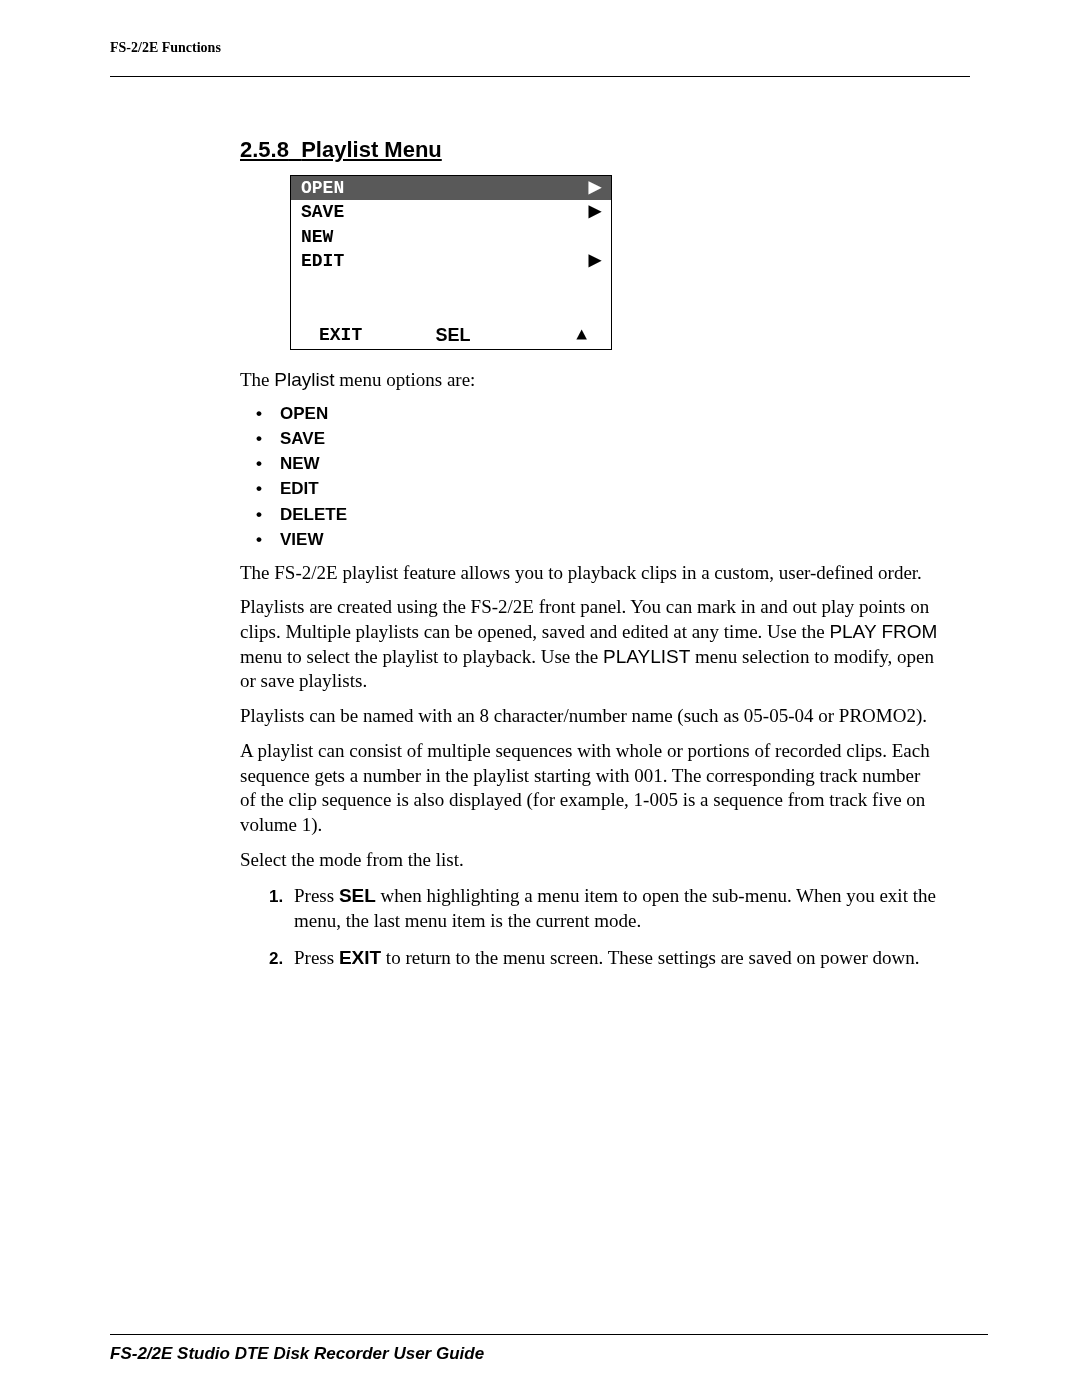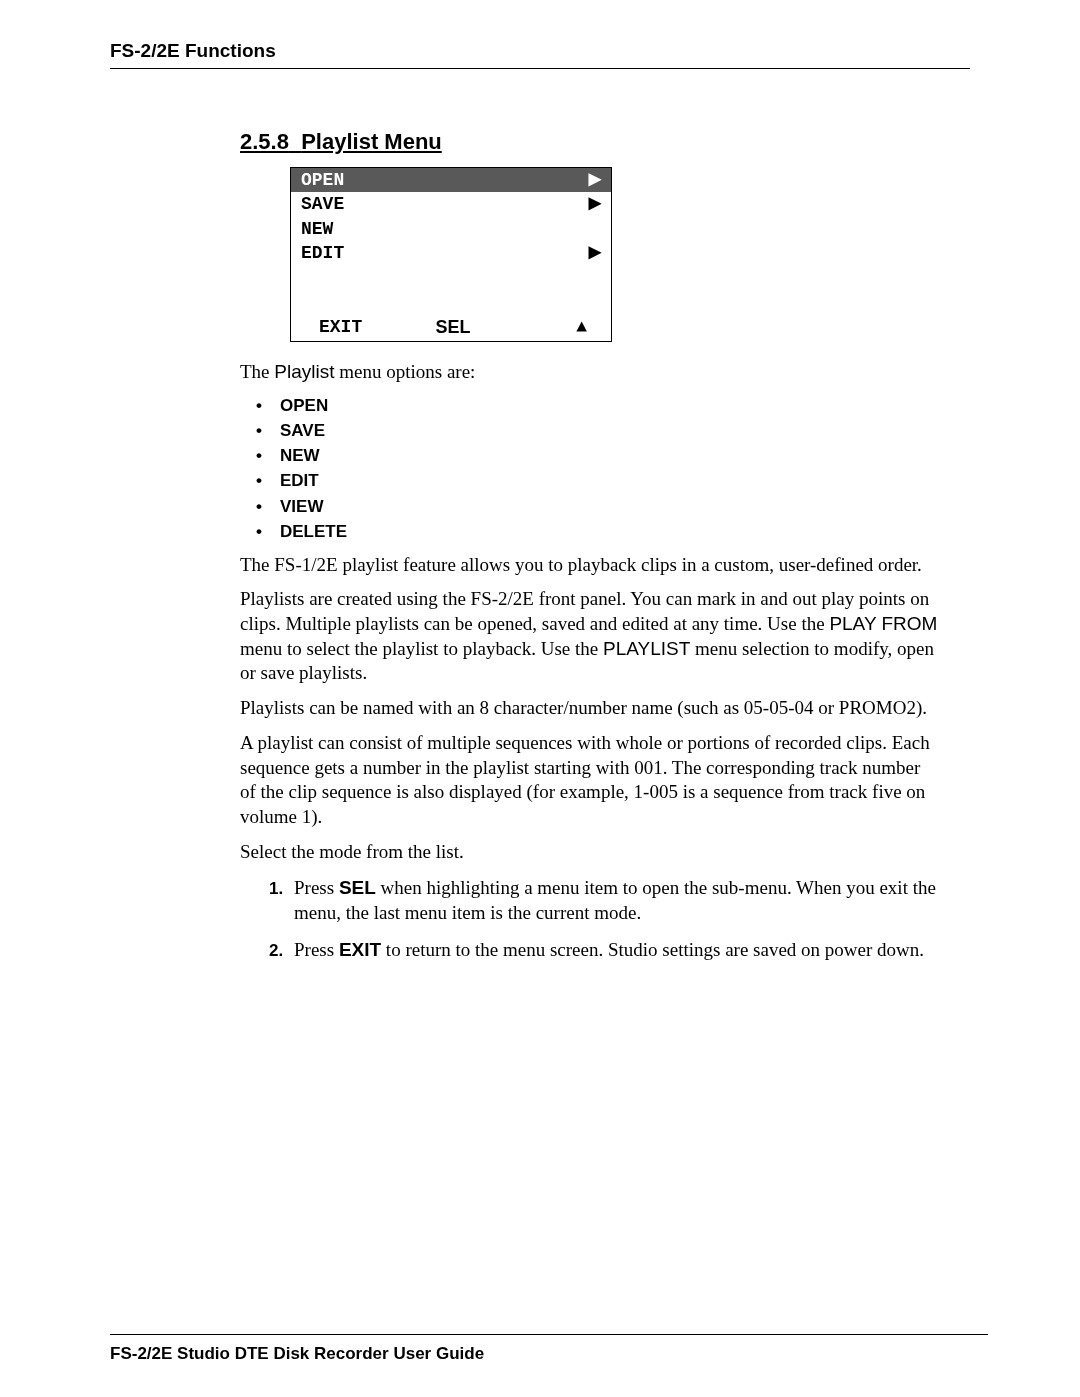--- a/index.html
+++ b/index.html
@@ -10,24 +10,24 @@
     color: #000;
     width: 1080px;
   }
   .page {
     padding: 40px 90px 30px 90px;
     box-sizing: border-box;
     min-height: 1397px;
     position: relative;
   }
   .header-line {
-    font-family: Liberation Sans, sans-serif;
-    font-weight: bold;
-    font-size: 19px;
-    margin: 0 20px 6px 20px;
+    font-family: Liberation Serif, serif;
+    font-weight: bold;
+    font-size: 14px;
+    margin: 0 20px 20px 20px;
   }
   hr.top-rule, hr.bottom-rule {
     border: none;
     border-top: 1px solid #000;
     margin: 0 20px;
   }
   .content {
     margin-left: 150px;
     margin-right: 50px;
     margin-top: 60px;
@@ -101,20 +101,21 @@
     line-height: 1.3;
   }
   ol.steps li { margin: 12px 0; padding-left: 6px;}
   ol.steps li::marker { font-weight: bold; font-family: Arial, Helvetica, sans-serif; font-size: 17px;}
   .step-bold { font-weight: bold; font-family: Arial, Helvetica, sans-serif;}
   .footer-area {
     position: absolute;
     bottom: 32px;
     left: 90px;
     right: 72px;
+    font-style: italic;
   }
   .footer-text {
     font-family: Arial, Helvetica, sans-serif;
     font-weight: bold;
     font-size: 17px;
     margin: 8px 20px 0 20px;
     line-height: 1.3;
   }
 </style>
 </head>
@@ -159,40 +160,40 @@
     <div class="body-text">
       <p>
         <span>The </span><span class="bold">Playlist</span><span> menu options are:</span>
       </p>
 
       <ul class="bullets">
         <li>OPEN</li>
         <li>SAVE</li>
         <li>NEW</li>
         <li>EDIT</li>
+        <li>DELETE</li>
         <li>VIEW</li>
-        <li>DELETE</li>
       </ul>
 
-      <p>The FS-1/2E playlist feature allows you to playback clips in a custom, user-defined order.</p>
+      <p>The FS-2/2E playlist feature allows you to playback clips in a custom, user-defined order.</p>
 
       <p>
         <span>Playlists are created using the FS-2/2E front panel. You can mark in and out play points on clips. Multiple playlists can be opened, saved and edited at any time. Use the </span><span class="bold">PLAY FROM</span><span> menu to select the playlist to playback. Use the </span><span class="bold">PLAYLIST</span><span> menu selection to modify, open or save playlists.</span>
       </p>
 
       <p>Playlists can be named with an 8 character/number name (such as 05-05-04 or PROMO2).</p>
       <p>A playlist can consist of multiple sequences with whole or portions of recorded clips. Each sequence gets a number in the playlist starting with 001. The corresponding track number of the clip sequence is also displayed (for example, 1-005 is a sequence from track five on volume 1).</p>
       <p>Select the mode from the list.</p>
 
       <ol class="steps">
         <li>
           <span>Press </span><span class="step-bold">SEL</span><span> when highlighting a menu item to open the sub-menu. When you exit the menu, the last menu item is the current mode.</span>
         </li>
         <li>
-          <span>Press </span><span class="step-bold">EXIT</span><span> to return to the menu screen. Studio settings are saved on power down.</span>
+          <span>Press </span><span class="step-bold">EXIT</span><span> to return to the menu screen. These settings are saved on power down.</span>
         </li>
       </ol>
     </div>
   </div>
 
   <div class="footer-area">
     <hr class="bottom-rule">
     <div class="footer-text">
       <div>FS-2/2E Studio DTE Disk Recorder User Guide</div>
     </div>

